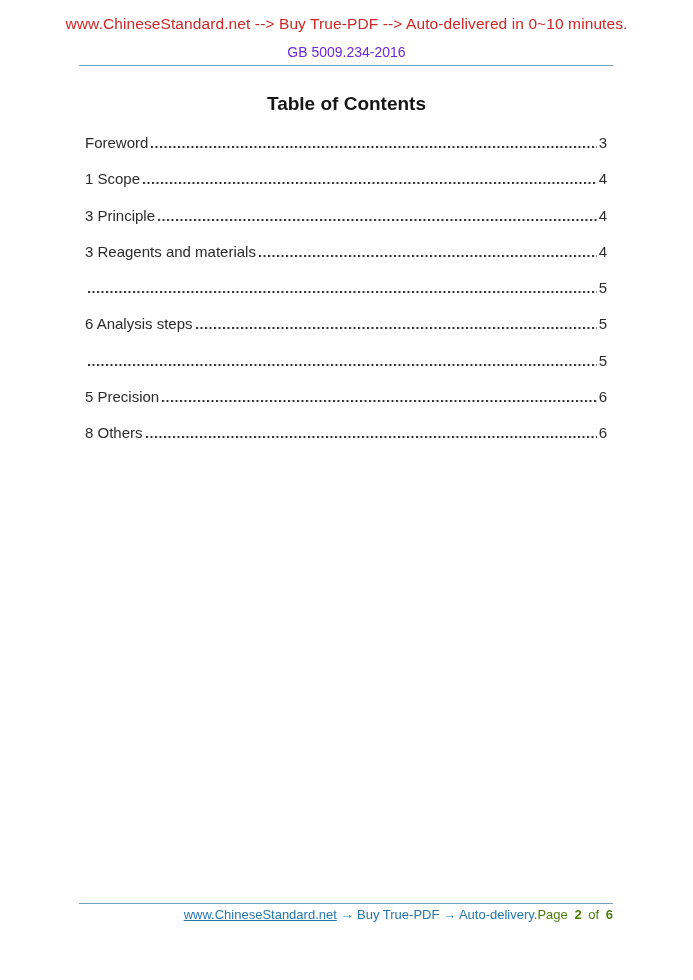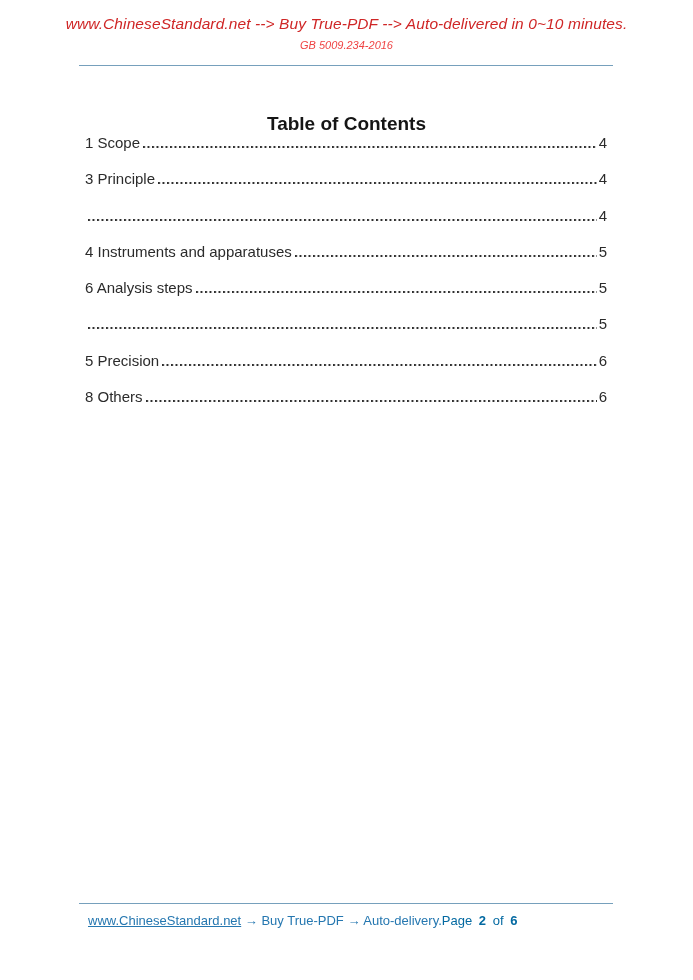--- a/index.html
+++ b/index.html
@@ -10,32 +10,32 @@
   }
   .page {
     position: relative;
     width: 693px;
     height: 980px;
     background: #ffffff;
     overflow: hidden;
   }
 
   
-  .header { position: absolute; top: 14px; left: 0; width: 100%; text-align: center; font-style: italic; }
+  .header { position: absolute; top: 14px; left: 0; width: 100%; text-align: center; }
   .header-promo {
     color: #cf2626;
     font-size: 15.5px;
     line-height: 19px;
     letter-spacing: 0.1px;
   }
   .standard-code {
-    color: #ef4444;
-    font-size: 11px;
+    color: #6d28d9;
+    font-size: 14px;
     line-height: 15px;
-    margin-top: 5px;
+    margin-top: 12px;
   }
   .rule {
     position: absolute;
     left: 79px;
     width: 534px;
     height: 1px;
     background: #76a0bc;
   }
   .rule-header { top: 65px; }
   .rule-footer { top: 903px; }
@@ -43,21 +43,20 @@
   
   .page-title {
     position: absolute;
     top: 93px;
     left: 0;
     width: 100%;
     text-align: center;
     font-size: 19px;
     font-weight: bold;
     color: #151515;
-    margin-top: 20px;
   }
 
   
   .toc {
     position: absolute;
     top: 134px;
     left: 85px;
     right: 86px;
   }
   .toc-row {
@@ -80,64 +79,69 @@
   }
   .toc-page { flex: none; }
 
   
   .footer-bar {
     position: absolute;
     top: 907px;
     left: 88px;
     right: 80px;
     display: flex;
-    justify-content: flex-start;
+    justify-content: flex-end;
     align-items: baseline;
     font-size: 13px;
     color: #2577b0;
   }
   .footer-link {
     color: #2577b0;
     text-decoration: underline;
     cursor: pointer;
   }
   .footer-promo { white-space: pre-wrap; }
-  .page-indicator { color: #0369a1; word-spacing: 3px; margin-top: 6px; }
+  .page-indicator { color: #4d7c0f; word-spacing: 3px; }
   .page-indicator b { font-weight: bold; }
 </style>
 </head>
 <body>
 
 <div class="page">
 
   <div class="header">
     <div class="header-promo">www.ChineseStandard.net --&gt; Buy True-PDF --&gt; Auto-delivered in 0~10 minutes.</div>
     <div class="standard-code">GB 5009.234-2016</div>
   </div>
   <div class="rule rule-header"></div>
 
   <div class="page-title">Table of Contents</div>
 
   <div class="toc">
     <div class="toc-row">
+      <span class="toc-label">Foreword</span>
+      <span class="toc-dots"></span>
+      <span class="toc-page">3</span>
+    </div>
+    <div class="toc-row">
       <span class="toc-label">1 Scope</span>
       <span class="toc-dots"></span>
       <span class="toc-page">4</span>
     </div>
     <div class="toc-row">
       <span class="toc-label">3 Principle</span>
       <span class="toc-dots"></span>
       <span class="toc-page">4</span>
     </div>
     <div class="toc-row">
+      <span class="toc-label">3 Reagents and materials</span>
       <span class="toc-dots"></span>
       <span class="toc-page">4</span>
     </div>
     <div class="toc-row">
-      <span class="toc-label">4 Instruments and apparatuses</span>
       <span class="toc-dots"></span>
       <span class="toc-page">5</span>
     </div>
     <div class="toc-row">
       <span class="toc-label">6 Analysis steps</span>
       <span class="toc-dots"></span>
       <span class="toc-page">5</span>
     </div>
     <div class="toc-row">
       <span class="toc-dots"></span>

